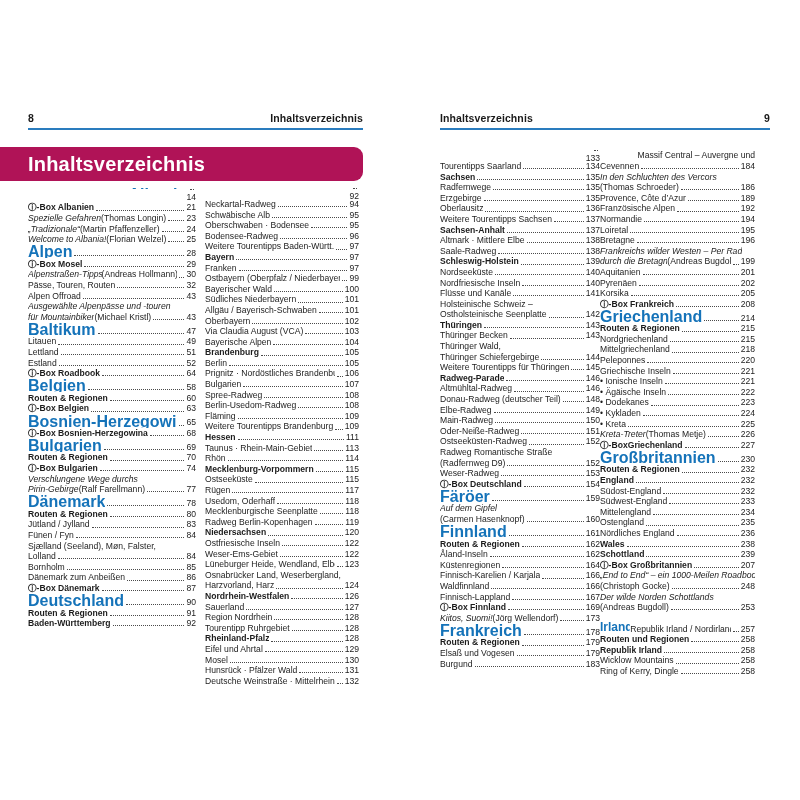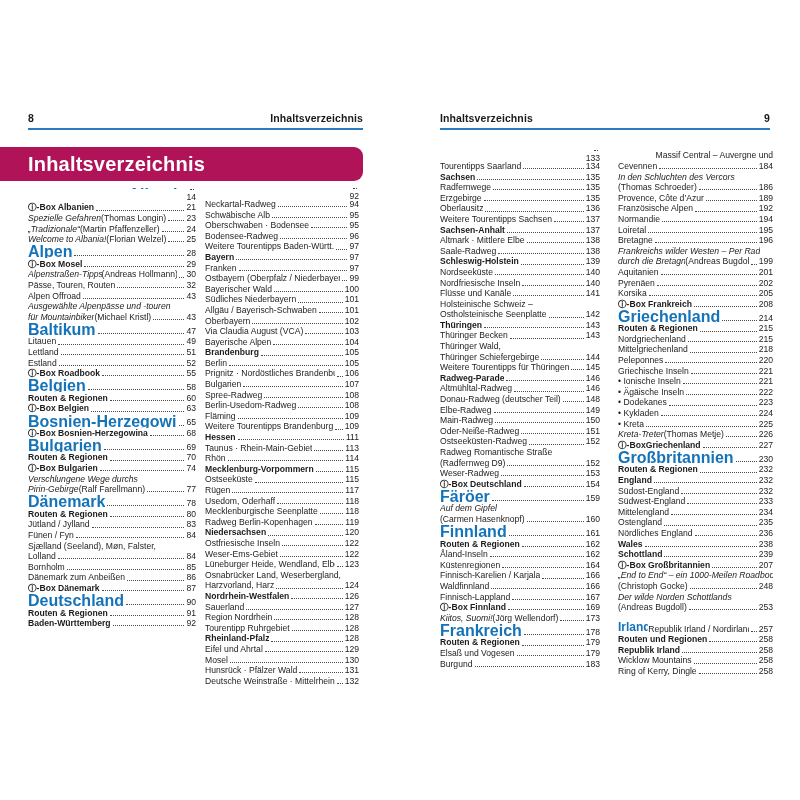--- a/index.html
+++ b/index.html
@@ -27,21 +27,21 @@
     background:#b01357;border-radius:0 9px 9px 0;
     color:#ffffff;font-size:20px;font-weight:bold;
     line-height:34px;padding-left:28px;box-sizing:border-box;
     letter-spacing:.2px;
   }
 
   .col{position:absolute;}
   .col-l1{left:28px;top:188px;width:168px;}
   .col-l2{left:205px;top:188px;width:154px;}
   .col-r1{left:40px;top:150px;width:160px;}
-  .col-r2{left:218px;top:150px;width:155px;}
+  .col-r2{left:200px;top:150px;width:155px;}
 
   .line{
     display:flex;align-items:flex-end;
     height:10.6px;font-size:8.6px;line-height:10.2px;color:#1c1c1c;
   }
   .line .t{white-space:nowrap;overflow:hidden;flex-shrink:1;}
   .line .t2{white-space:nowrap;overflow:hidden;flex-shrink:1;}
   .line .dots{
     flex:1 1 6px;min-width:4px;height:0;
     border-bottom:1.4px dotted #4a4a4a;
@@ -151,21 +151,21 @@
           <span class="pg">51</span>
         </div>
         <div class="line s-n">
           <span class="t">Estland</span>
           <span class="dots"></span>
           <span class="pg">52</span>
         </div>
         <div class="line s-b">
           <span class="t">ⓘ-Box Roadbook</span>
           <span class="dots"></span>
-          <span class="pg">55</span>
+          <span class="pg">64</span>
         </div>
         <div class="line s-c">
           <span class="t">Belgien</span>
           <span class="dots"></span>
           <span class="pg">58</span>
         </div>
         <div class="line s-b">
           <span class="t">Routen &amp; Regionen</span>
           <span class="dots"></span>
           <span class="pg">60</span>

